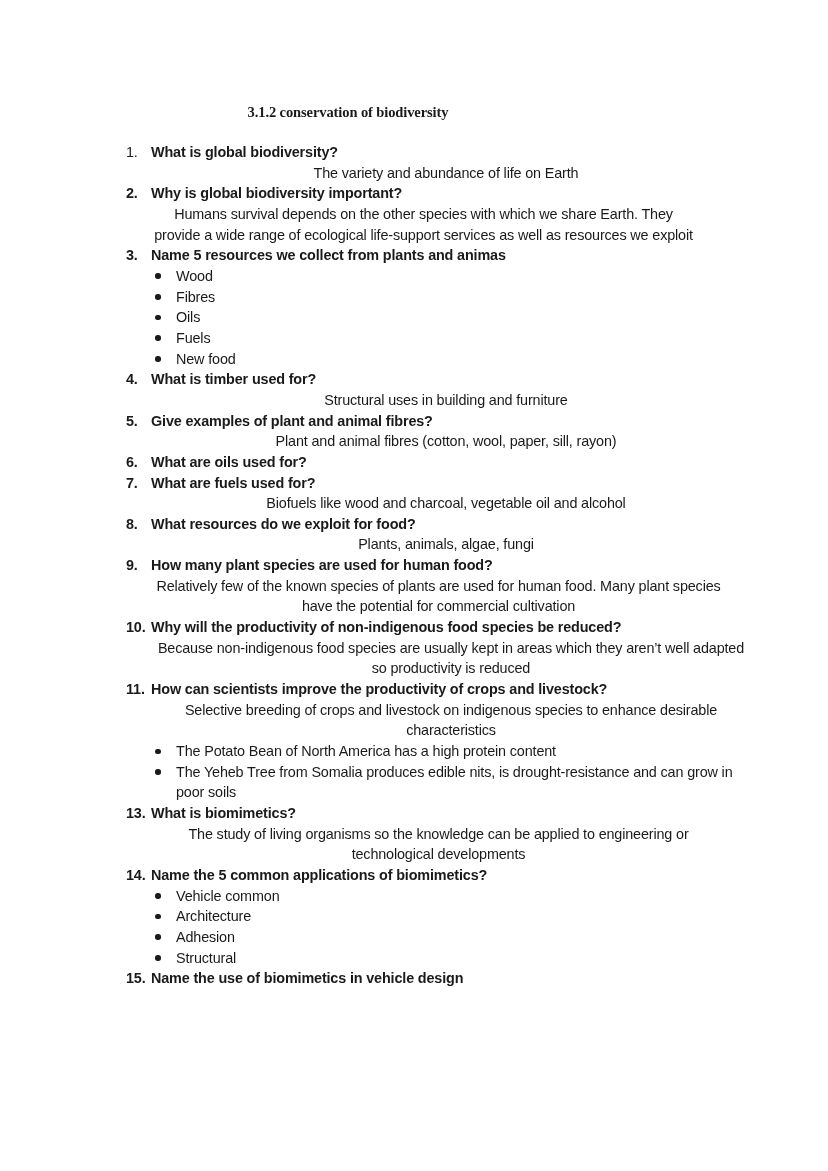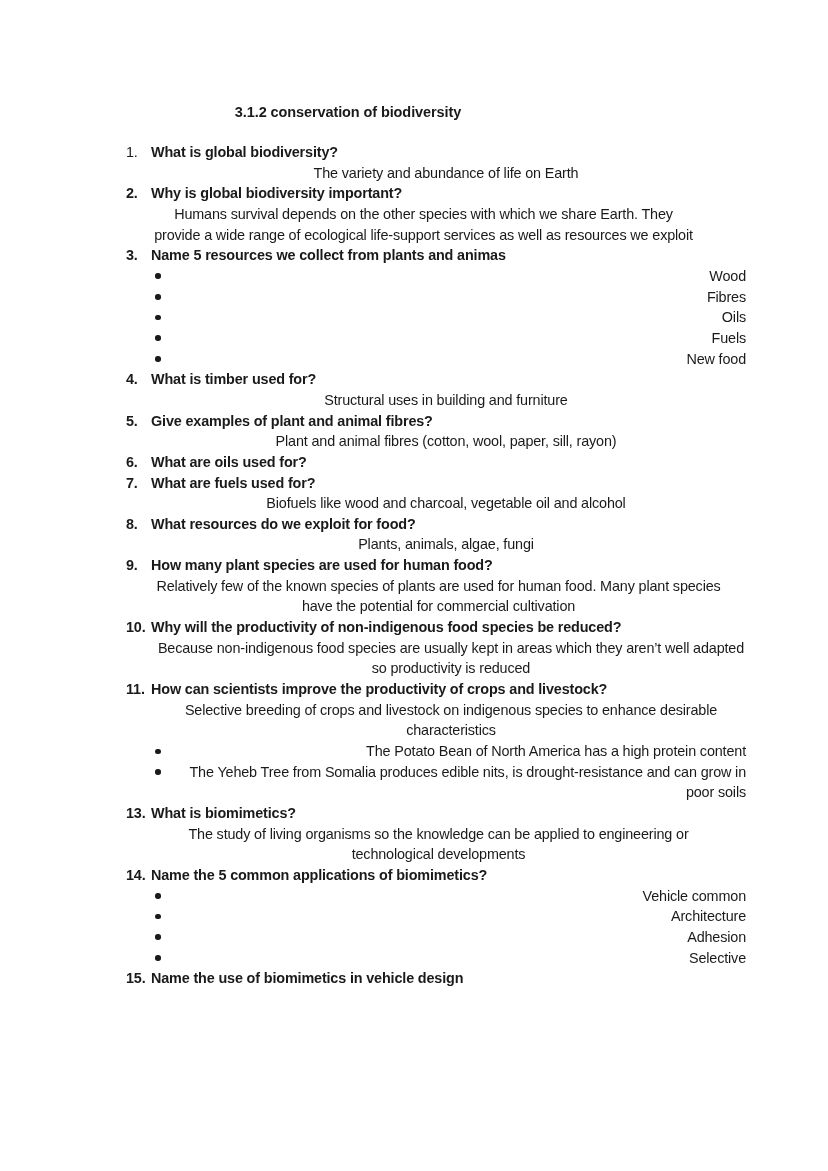--- a/index.html
+++ b/index.html
@@ -3,31 +3,31 @@
 <meta charset="utf-8">
 <style>
   html, body { margin: 0; padding: 0; background: #ffffff; }
   body {
     width: 828px; height: 1171px; position: relative; overflow: hidden;
     font-family: "Liberation Sans", sans-serif; color: #1a1a1a;
   }
   .page { position: absolute; left: 0; top: 0; width: 828px; height: 1171px; background: #fff; }
   .title {
     position: absolute; top: 102px; left: 0; width: 696px; text-align: center;
-    font-weight: bold; font-size: 14.5px; line-height: 20px; letter-spacing: -0.1px;
+    font-weight: bold; font-size: 14.5px; line-height: 20px; letter-spacing: -0.1px; font-family: Liberation Serif, serif;
   }
   .qlist { position: absolute; top: 142px; left: 126px; width: 620px; margin: 0; padding: 0; list-style: none; }
   .q { position: relative; margin: 0; padding: 0; }
   .line { font-size: 14.4px; line-height: 20.65px; white-space: nowrap; letter-spacing: -0.15px; }
   .qhead { position: relative; padding-left: 25px; font-weight: bold; }
   .qnum { position: absolute; left: 0; top: 0; font-weight: bold; }
   .qnum.plain { font-weight: normal; }
   .answer { padding-left: 25px; white-space: normal; width: 590px; text-align: center; }
   .bullets { list-style: none; margin: 0; padding: 0; }
-  .bullet { position: relative; padding-left: 50px; width: 570px; white-space: normal; text-align: right; }
+  .bullet { position: relative; padding-left: 50px; width: 570px; white-space: normal; }
   .bullet .dot {
     position: absolute; left: 29px; top: 7.5px; width: 5.5px; height: 5.5px;
     border-radius: 50%; background: #1a1a1a;
   }
 </style>
 </head>
 <body>
 
 <div class="page">
   <div class="title">3.1.2 conservation of biodiversity</div>
@@ -105,21 +105,21 @@
       <div class="line qhead"><span class="qnum">13.</span><span>What is biomimetics?</span></div>
       <div class="line answer" style="width:575px">The study of living organisms so the knowledge can be applied to engineering or technological developments</div>
     </li>
 
     <li class="q">
       <div class="line qhead"><span class="qnum">14.</span><span>Name the 5 common applications of biomimetics?</span></div>
       <ul class="bullets">
         <li class="line bullet"><span class="dot"></span><span>Vehicle common</span></li>
         <li class="line bullet"><span class="dot"></span><span>Architecture</span></li>
         <li class="line bullet"><span class="dot"></span><span>Adhesion</span></li>
-        <li class="line bullet"><span class="dot"></span><span>Selective</span></li>
+        <li class="line bullet"><span class="dot"></span><span>Structural</span></li>
       </ul>
     </li>
 
     <li class="q">
       <div class="line qhead"><span class="qnum">15.</span><span>Name the use of biomimetics in vehicle design</span></div>
     </li>
   </ol>
 </div>
 
 </body></html>

